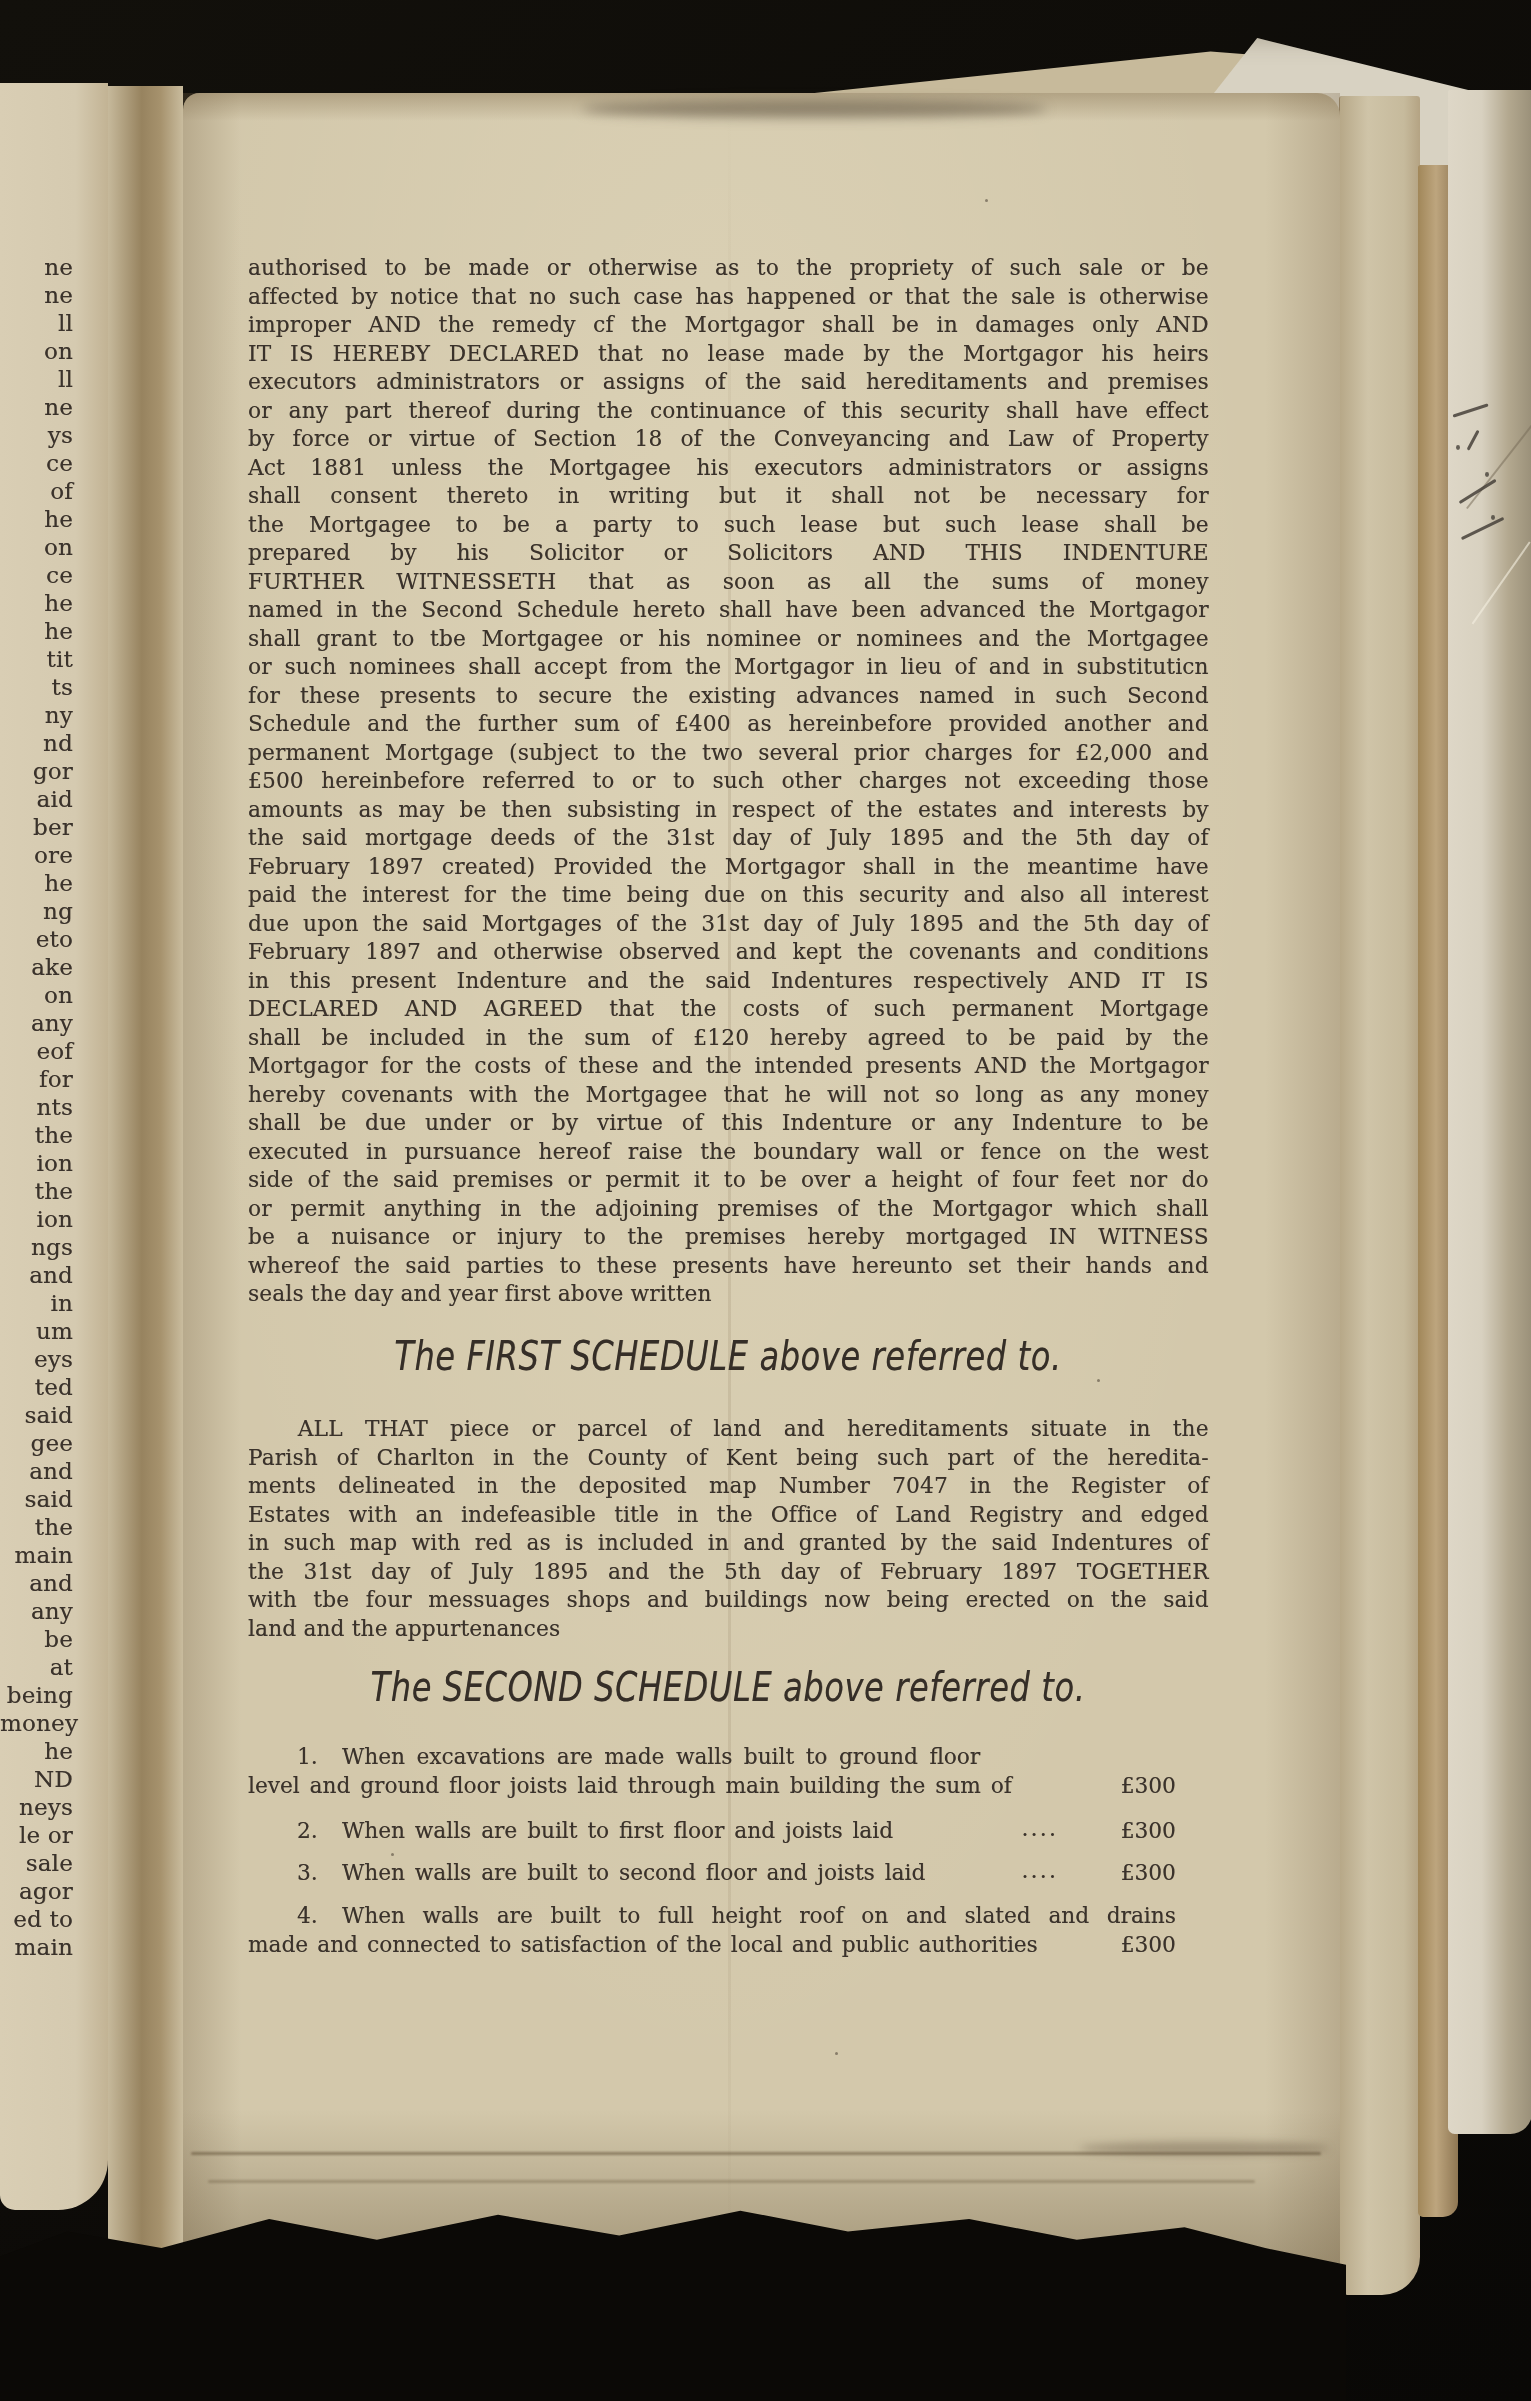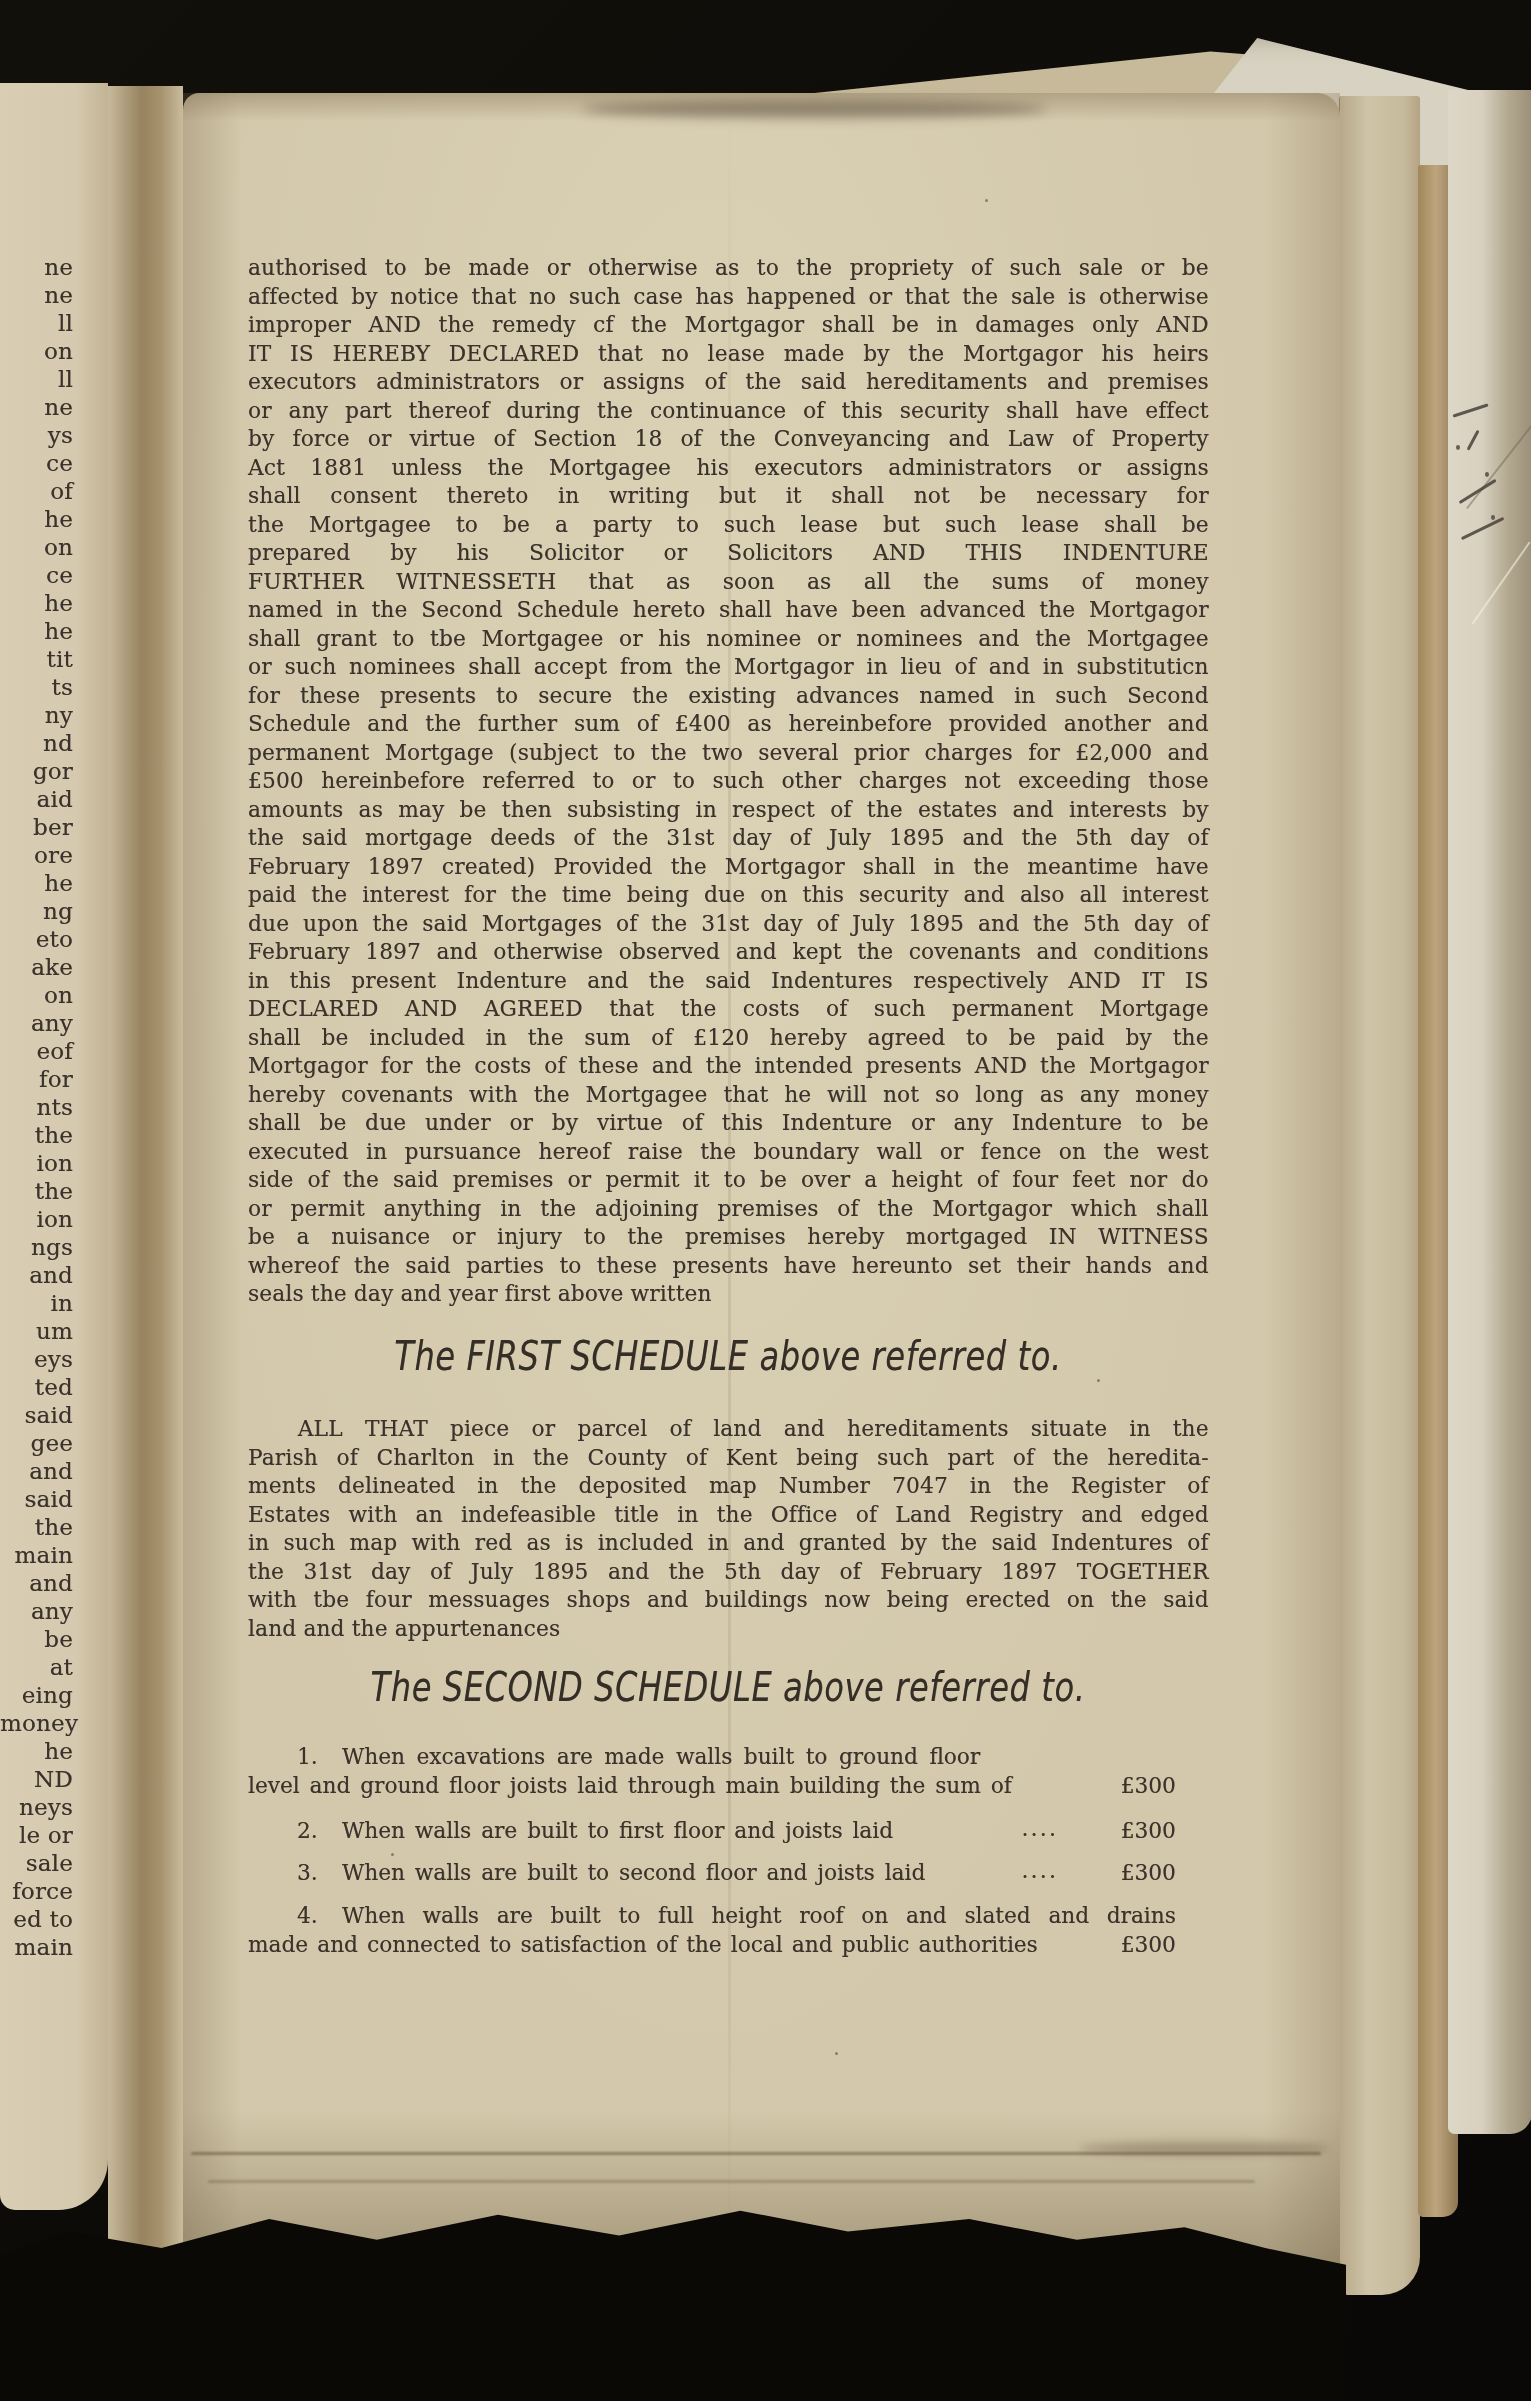--- a/index.html
+++ b/index.html
@@ -164,28 +164,28 @@
       <div class="frag-line">said</div>
       <div class="frag-line">gee</div>
       <div class="frag-line">and</div>
       <div class="frag-line">said</div>
       <div class="frag-line">the</div>
       <div class="frag-line">main</div>
       <div class="frag-line">and</div>
       <div class="frag-line">any</div>
       <div class="frag-line">be</div>
       <div class="frag-line">at</div>
-      <div class="frag-line">eing</div>
+      <div class="frag-line">being</div>
       <div class="frag-line">money</div>
       <div class="frag-line">he</div>
       <div class="frag-line">ND</div>
       <div class="frag-line">neys</div>
       <div class="frag-line">le or</div>
       <div class="frag-line">sale</div>
-      <div class="frag-line">force</div>
+      <div class="frag-line">agor</div>
       <div class="frag-line">ed to</div>
       <div class="frag-line">main</div>
     </div>
 
   <div class="sheet" id="main-leaf">
     <div class="shade" id="shade-center"></div>
     <div class="shade" id="shade-top"></div>
     <div class="shade" id="shade-left"></div>
     <div class="shade" id="shade-right"></div>
     <div class="shade" id="shade-bottom"></div>

